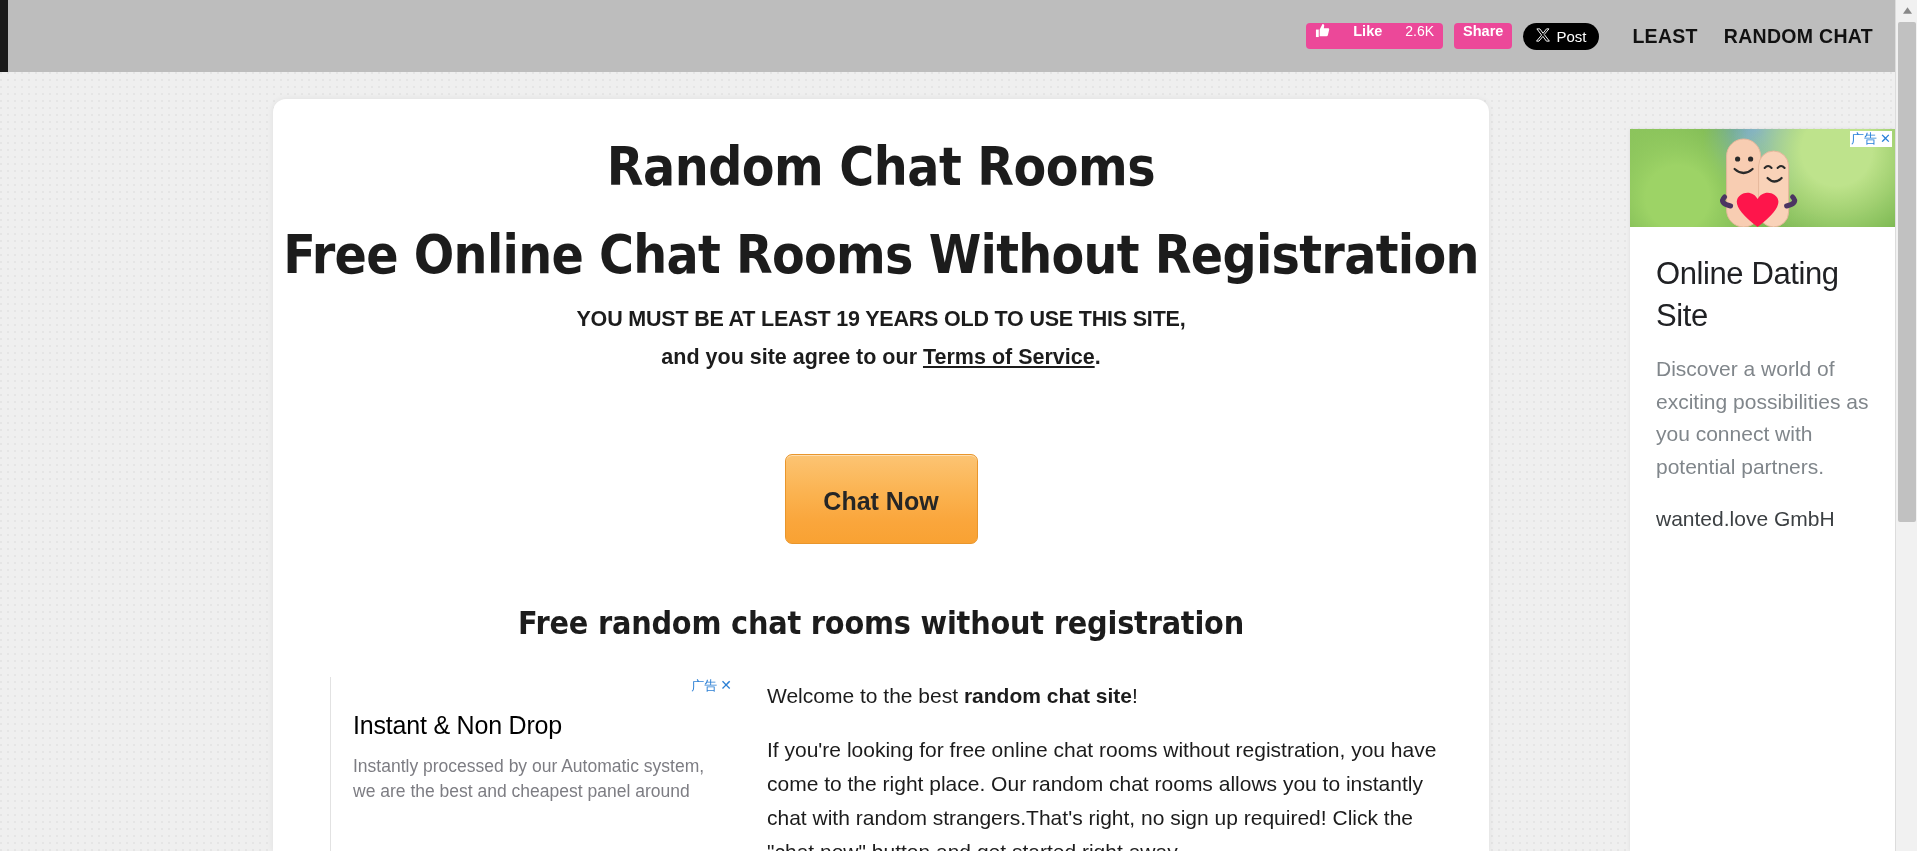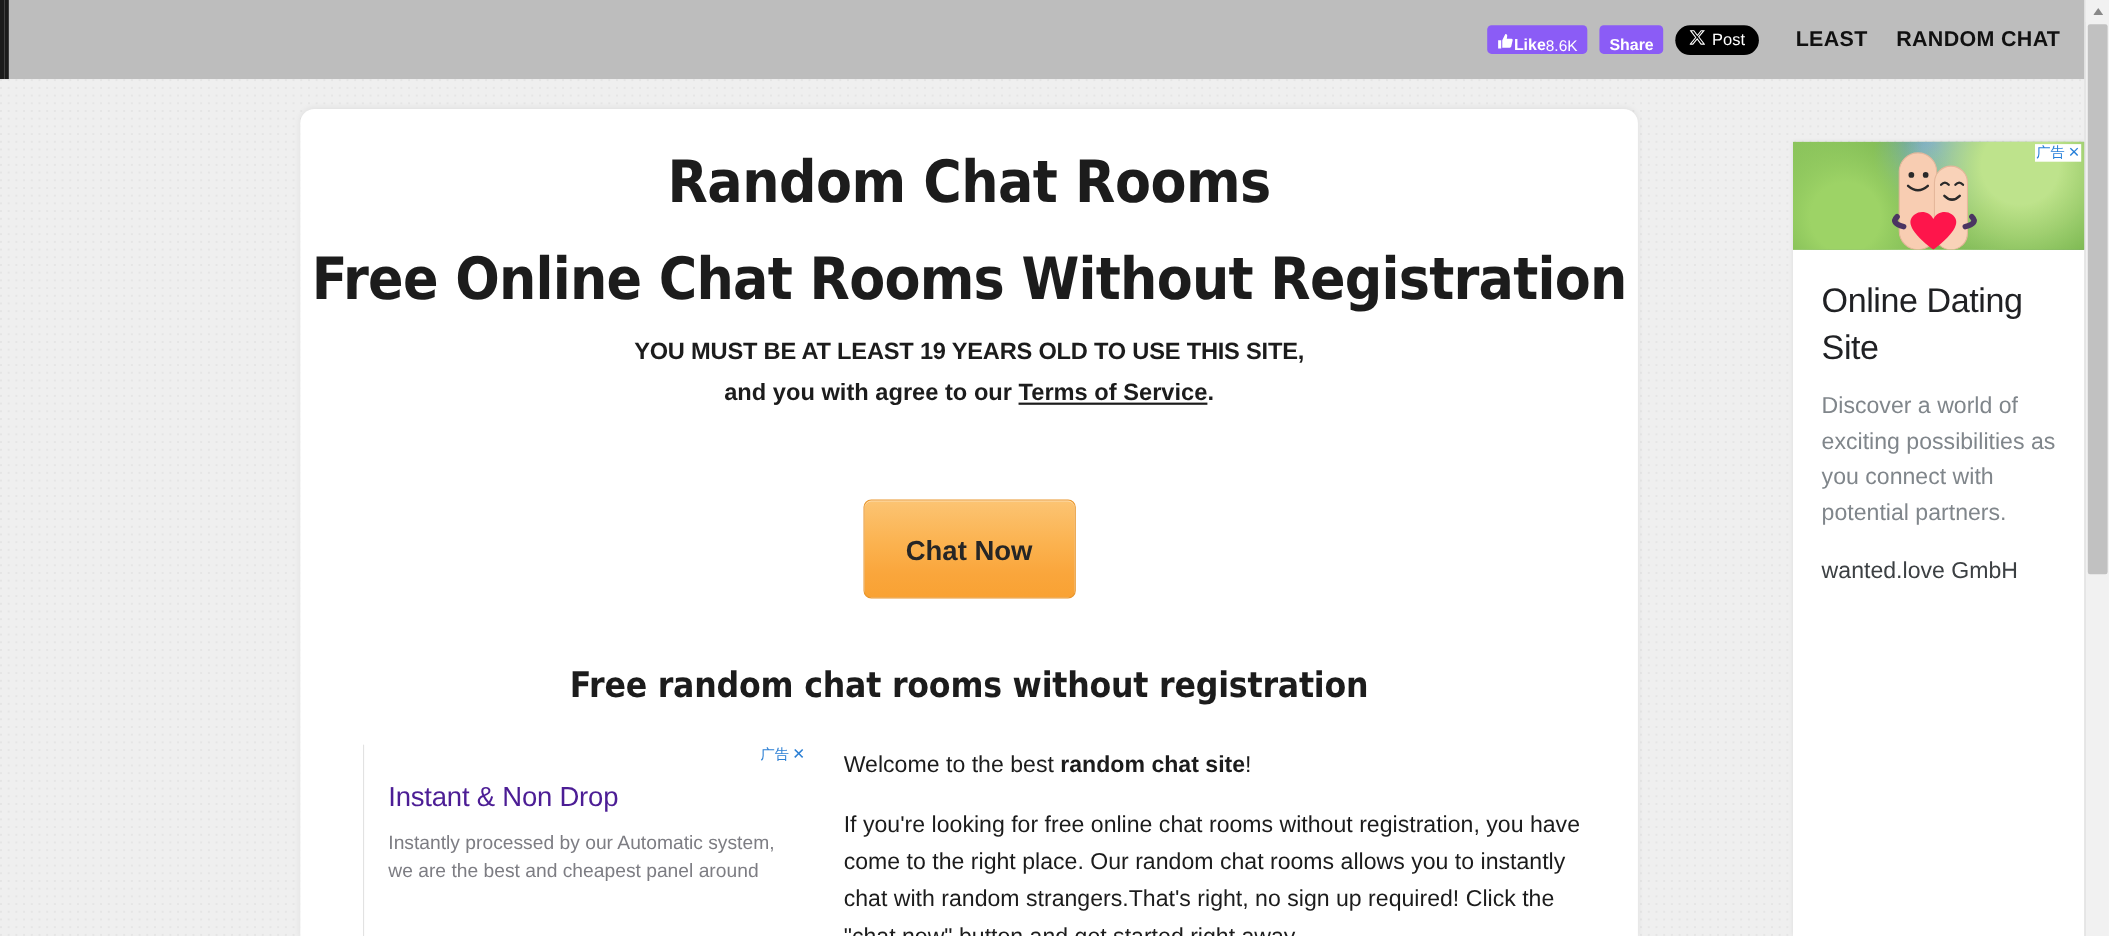--- a/index.html
+++ b/index.html
@@ -55,30 +55,30 @@
   .header-right {
     margin-left: auto;
     display: flex;
     align-items: center;
     gap: 15px;
     padding-right: 22px;
   }
   .social { display: flex; align-items: center; gap: 11px; }
 
   .fb-like, .fb-share {
-    background: #8b5cf6;
+    background: #ec4899;
     border-radius: 4px;
     height: 26px;
     display: flex;
-    align-items: flex-end;
+    align-items: flex-start;
     color: #fff;
     font-size: 14.5px;
     font-weight: bold;
     padding: 0 9px;
-    gap: 0;
+    gap: 23px;
     cursor: pointer;
     white-space: nowrap;
   }
   .fb-like .count { font-weight: normal; font-size: 14px; }
   .thumb { display:block; }
 
   .x-post {
     background: #000;
     border-radius: 14px;
     height: 27px;
@@ -213,21 +213,21 @@
     font-size: 13px;
     color: #2b7fd4;
     cursor: pointer;
     background: #fff;
     line-height: 1;
   }
   .ad-label .x-glyph { font-size: 14px; color: #2b7fd4; }
   .inline-ad-title {
     margin: 26px 0 0 22px;
     font-size: 25px;
-    color: #4c1d95;
+    color: #000000;
     font-weight: normal;
     letter-spacing: -0.2px;
   }
   .inline-ad-sub {
     margin: 14px 0 0 22px;
     font-size: 20px;
     color: #1f2328;
     letter-spacing: -0.1px;
   }
   .inline-ad-body {
@@ -348,21 +348,21 @@
     <div class="social">
 
       <div class="fb-like">
         <span class="thumb">
           <svg width="15" height="15" viewBox="0 0 16 16">
             <path d="M1 7h3v8H1z" fill="#fff"></path>
             <path d="M5 7l3-6c1.4 0 2 .9 1.8 2L9.4 5.6H14c.8 0 1.3.7 1.1 1.5l-1.4 6c-.2.7-.7 1.1-1.4 1.1H5z" fill="#fff"></path>
           </svg>
         </span>
         <span>Like</span>
-        <span class="count">8.6K</span>
+        <span class="count">2.6K</span>
       </div>
 
       <div class="fb-share">
         <span>Share</span>
       </div>
 
       <div class="x-post">
         <span>
           <svg width="14" height="14" viewBox="0 0 16 16">
             <path d="M1 1h3.4l3.7 5L12 1h2.8l-5.4 6.4L15.3 15h-3.4L7.9 9.6 3.4 15H.6l5.8-6.9L1 1z" fill="none" stroke="#fff" stroke-width="1.1"></path>
@@ -382,21 +382,21 @@
 <div class="page-bg"></div>
 
 <div class="card">
 
   <h1 class="h1">Random Chat Rooms</h1>
   <h2 class="h2">Free Online Chat Rooms Without Registration</h2>
 
   <div class="agewarn">YOU MUST BE AT LEAST 19 YEARS OLD TO USE THIS SITE,</div>
 
   <div class="agree">
-    <span>and you with agree to our </span><a>Terms of Service</a><span>.</span>
+    <span>and you site agree to our </span><a>Terms of Service</a><span>.</span>
   </div>
 
   <div class="cta-wrap">
     <button class="cta">Chat Now</button>
   </div>
 
   <h3 class="h3">Free random chat rooms without registration</h3>
 
   <div class="body-cols">
 

